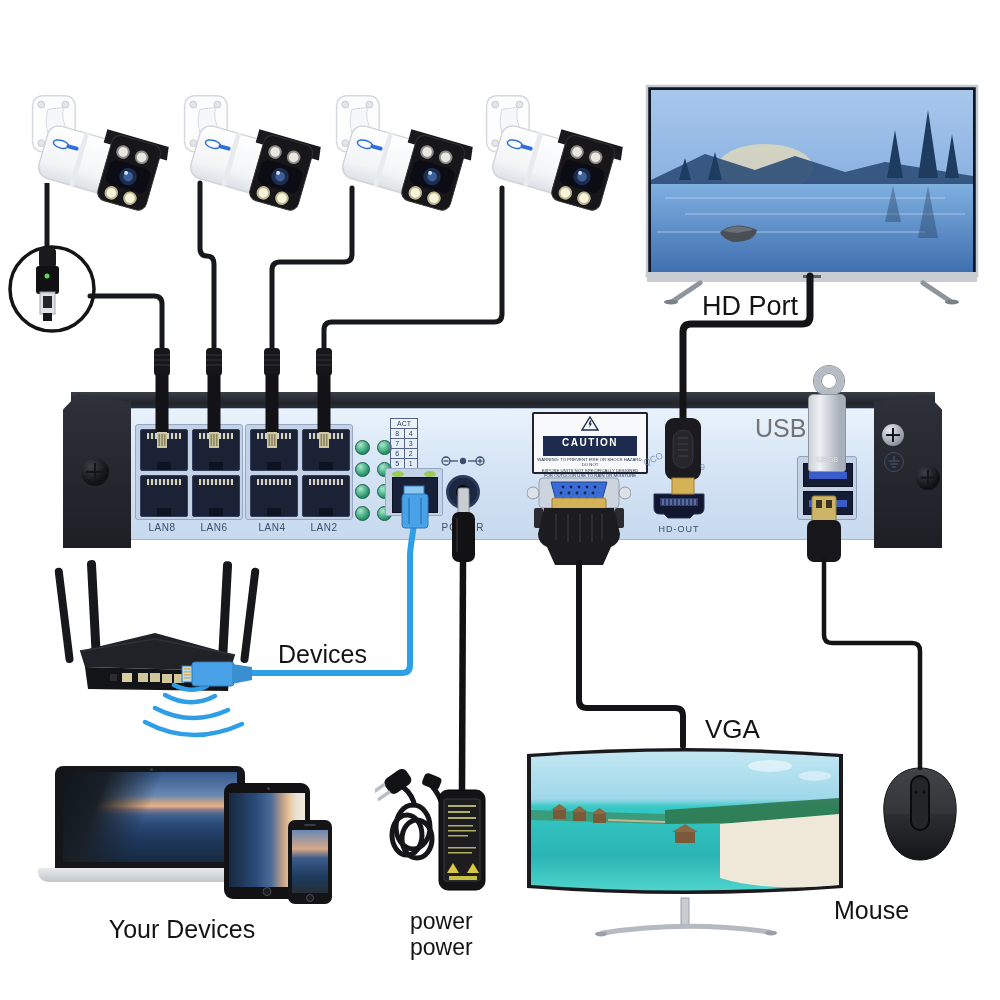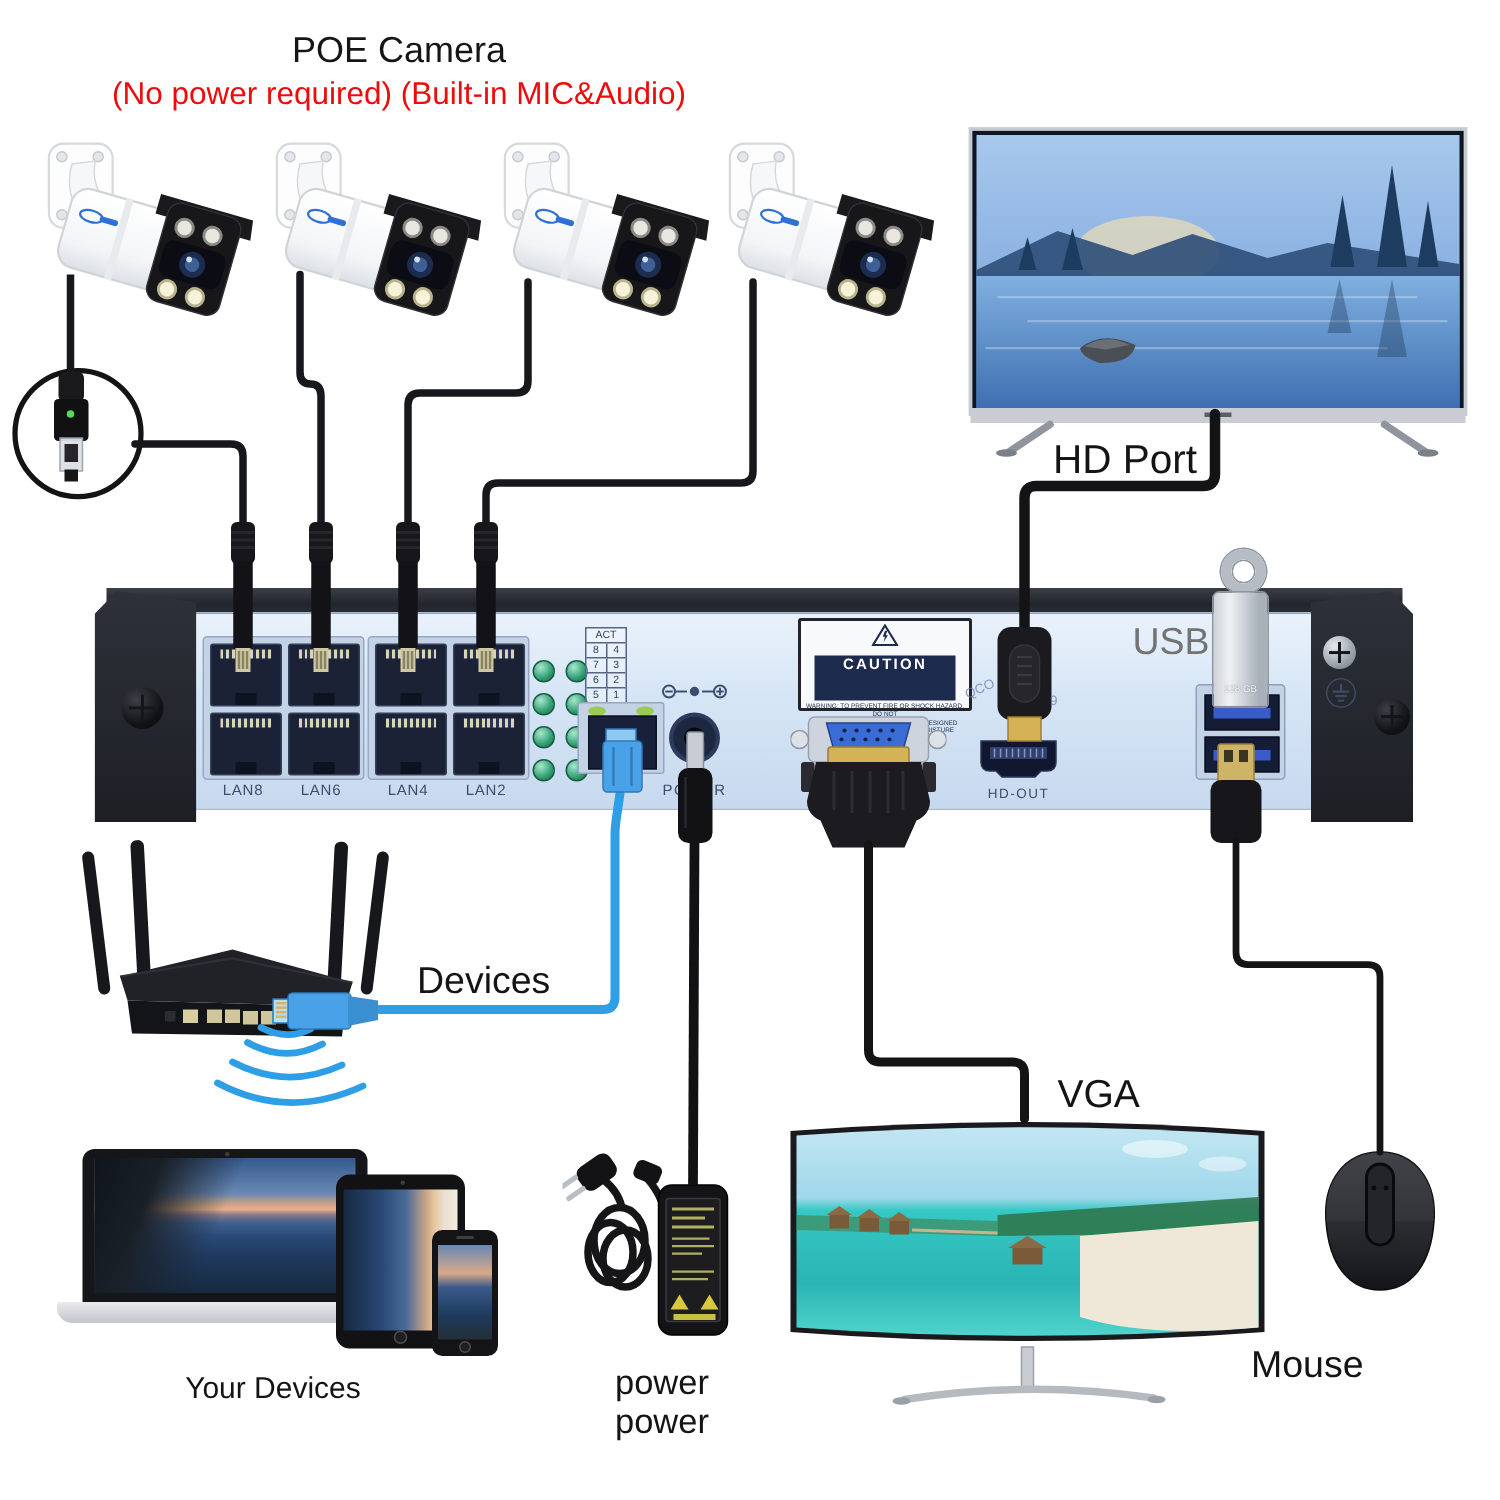--- a/index.html
+++ b/index.html
@@ -37,21 +37,21 @@
   .act-r:last-child{border-bottom:none;}
   .act-c{flex:1;text-align:center;border-right:1px solid #55658a;}
   .act-c:last-child{border-right:none;}
   .netport{position:absolute;left:322px;top:76px;width:56px;height:46px;background:#c4d2e6;border:1px solid #98a8c4;border-radius:2px;}
   .netport .hole{position:absolute;left:6px;top:8px;width:44px;height:34px;background:#18203a;border:1px solid #0c1222;}
   .netport .nl{position:absolute;width:12px;height:6px;border-radius:50%;background:#9ccc4e;top:2px;}
   .pwrjack{position:absolute;left:383px;top:83px;width:34px;height:34px;border-radius:50%;
      background:radial-gradient(circle,#05070e 0 28%,#1c2742 30% 58%,#2e3a5c 60% 72%,#c8d4e8 74%);}
   .nvr-smalllbl{position:absolute;text-align:center;font-size:10px;letter-spacing:1px;color:#3c4d6e;}
   .caution{position:absolute;left:469px;top:20px;width:112px;height:58px;background:#f8f9fb;border:2px solid #23232b;border-radius:2px;text-align:center;}
-  .caution-bar{margin:1px auto 0;width:94px;height:30px;background:#1d2b4e;color:#fff;font-size:10px;font-weight:bold;letter-spacing:1.5px;line-height:13px;}
+  .caution-bar{margin:1px auto 0;width:94px;height:20px;background:#1d2b4e;color:#fff;font-size:10px;font-weight:bold;letter-spacing:1.5px;line-height:13px;}
   .caution-lines{margin-top:1px;font-size:4.3px;line-height:5.4px;color:#26324e;}
   .hint5{position:absolute;left:210px;top:14px;font-size:10px;color:#6a86c0;opacity:.9;}
   .usb-lbl{position:absolute;left:692px;top:22px;font-size:25px;color:#737373;}
   .usbblock{position:absolute;left:734px;top:64px;width:58px;height:62px;background:#c4d2e6;border:1px solid #8fa0bc;border-radius:3px;}
   .usbslot{position:absolute;left:5px;width:48px;height:22px;background:#141c36;border:1px solid #0a0f22;}
   .usbslot .tongue{position:absolute;left:5px;top:8px;width:38px;height:7px;background:#3a5cc8;}
   .ground{position:absolute;left:821px;top:60px;width:18px;height:18px;border:1.5px solid #3e4a66;border-radius:50%;}
   
   .usb-stick{left:804px;top:366px;width:44px;height:108px;z-index:2;}
   .stick-ring{position:absolute;left:10px;top:0;width:16px;height:16px;border:7px solid #b6bcc4;border-radius:50%;box-shadow:0 0 0 1px #8f959d, inset 0 0 0 1px #8f959d;}
@@ -140,24 +140,20 @@
           <circle cx="126" cy="100" r="6" fill="#f7f3da" stroke="#b9b48e" stroke-width="2"></circle>
           <g>
             <ellipse cx="42" cy="66" rx="8" ry="4" fill="none" stroke="#2e6fd8" stroke-width="1.5"></ellipse>
             <rect x="48" y="64" width="13" height="4" rx="2" fill="#2e6fd8"></rect>
           </g>
         </g>
       </symbol>
     </defs>
   </svg>
 
-  <div class="abs title-wrap">
-    <div class="title-main">POE Camera</div>
-    <div class="title-sub">(No power required) (Built-in MIC&amp;Audio)</div>
-  </div>
 
   <svg class="svgbox" style="left:15px;top:90px" width="155" height="145" viewBox="0 0 160 150">
       <use href="#cam"></use>
     </svg>
   <svg class="svgbox" style="left:167px;top:90px" width="155" height="145" viewBox="0 0 160 150">
       <use href="#cam"></use>
     </svg>
   <svg class="svgbox" style="left:319px;top:90px" width="155" height="145" viewBox="0 0 160 150">
       <use href="#cam"></use>
     </svg>
@@ -473,21 +469,21 @@
   </svg>
 
   <div class="lbl" style="left:702px;top:291px;font-size:27px;">HD Port</div>
   <div class="lbl" style="left:278px;top:640px;font-size:25px;">Devices</div>
   <div class="lbl" style="left:705px;top:714px;font-size:26px;">VGA</div>
   <div class="lbl" style="left:410px;top:908px;font-size:23px;line-height:26px;">
     <div>power</div>
     <div>power</div>
   </div>
   <div class="lbl" style="left:834px;top:896px;width:110px;text-align:left;font-size:25px;">Mouse</div>
-  <div class="lbl" style="left:82px;top:915px;width:200px;text-align:center;font-size:20px;">Your Devices</div>
+  <div class="lbl" style="left:82px;top:915px;width:200px;text-align:center;font-size:25px;">Your Devices</div>
 
   <svg class="overlay" viewBox="0 0 1000 1000">
 
     <g>
       <circle cx="52" cy="289" r="42" fill="#ffffff" stroke="#141414" stroke-width="3.5"></circle>
       <line x1="47" y1="183" x2="47" y2="252" stroke="#17181b" stroke-width="5"></line>
       <rect x="39" y="248" width="17" height="20" rx="4" fill="#1a1a1c"></rect>
       <rect x="36" y="266" width="23" height="28" rx="3" fill="#111113"></rect>
       <circle cx="47" cy="276" r="2.5" fill="#5bd85b"></circle>
       <rect x="40" y="292" width="15" height="22" fill="#dde1e6" stroke="#9aa2ac" opacity="0.95"></rect>

